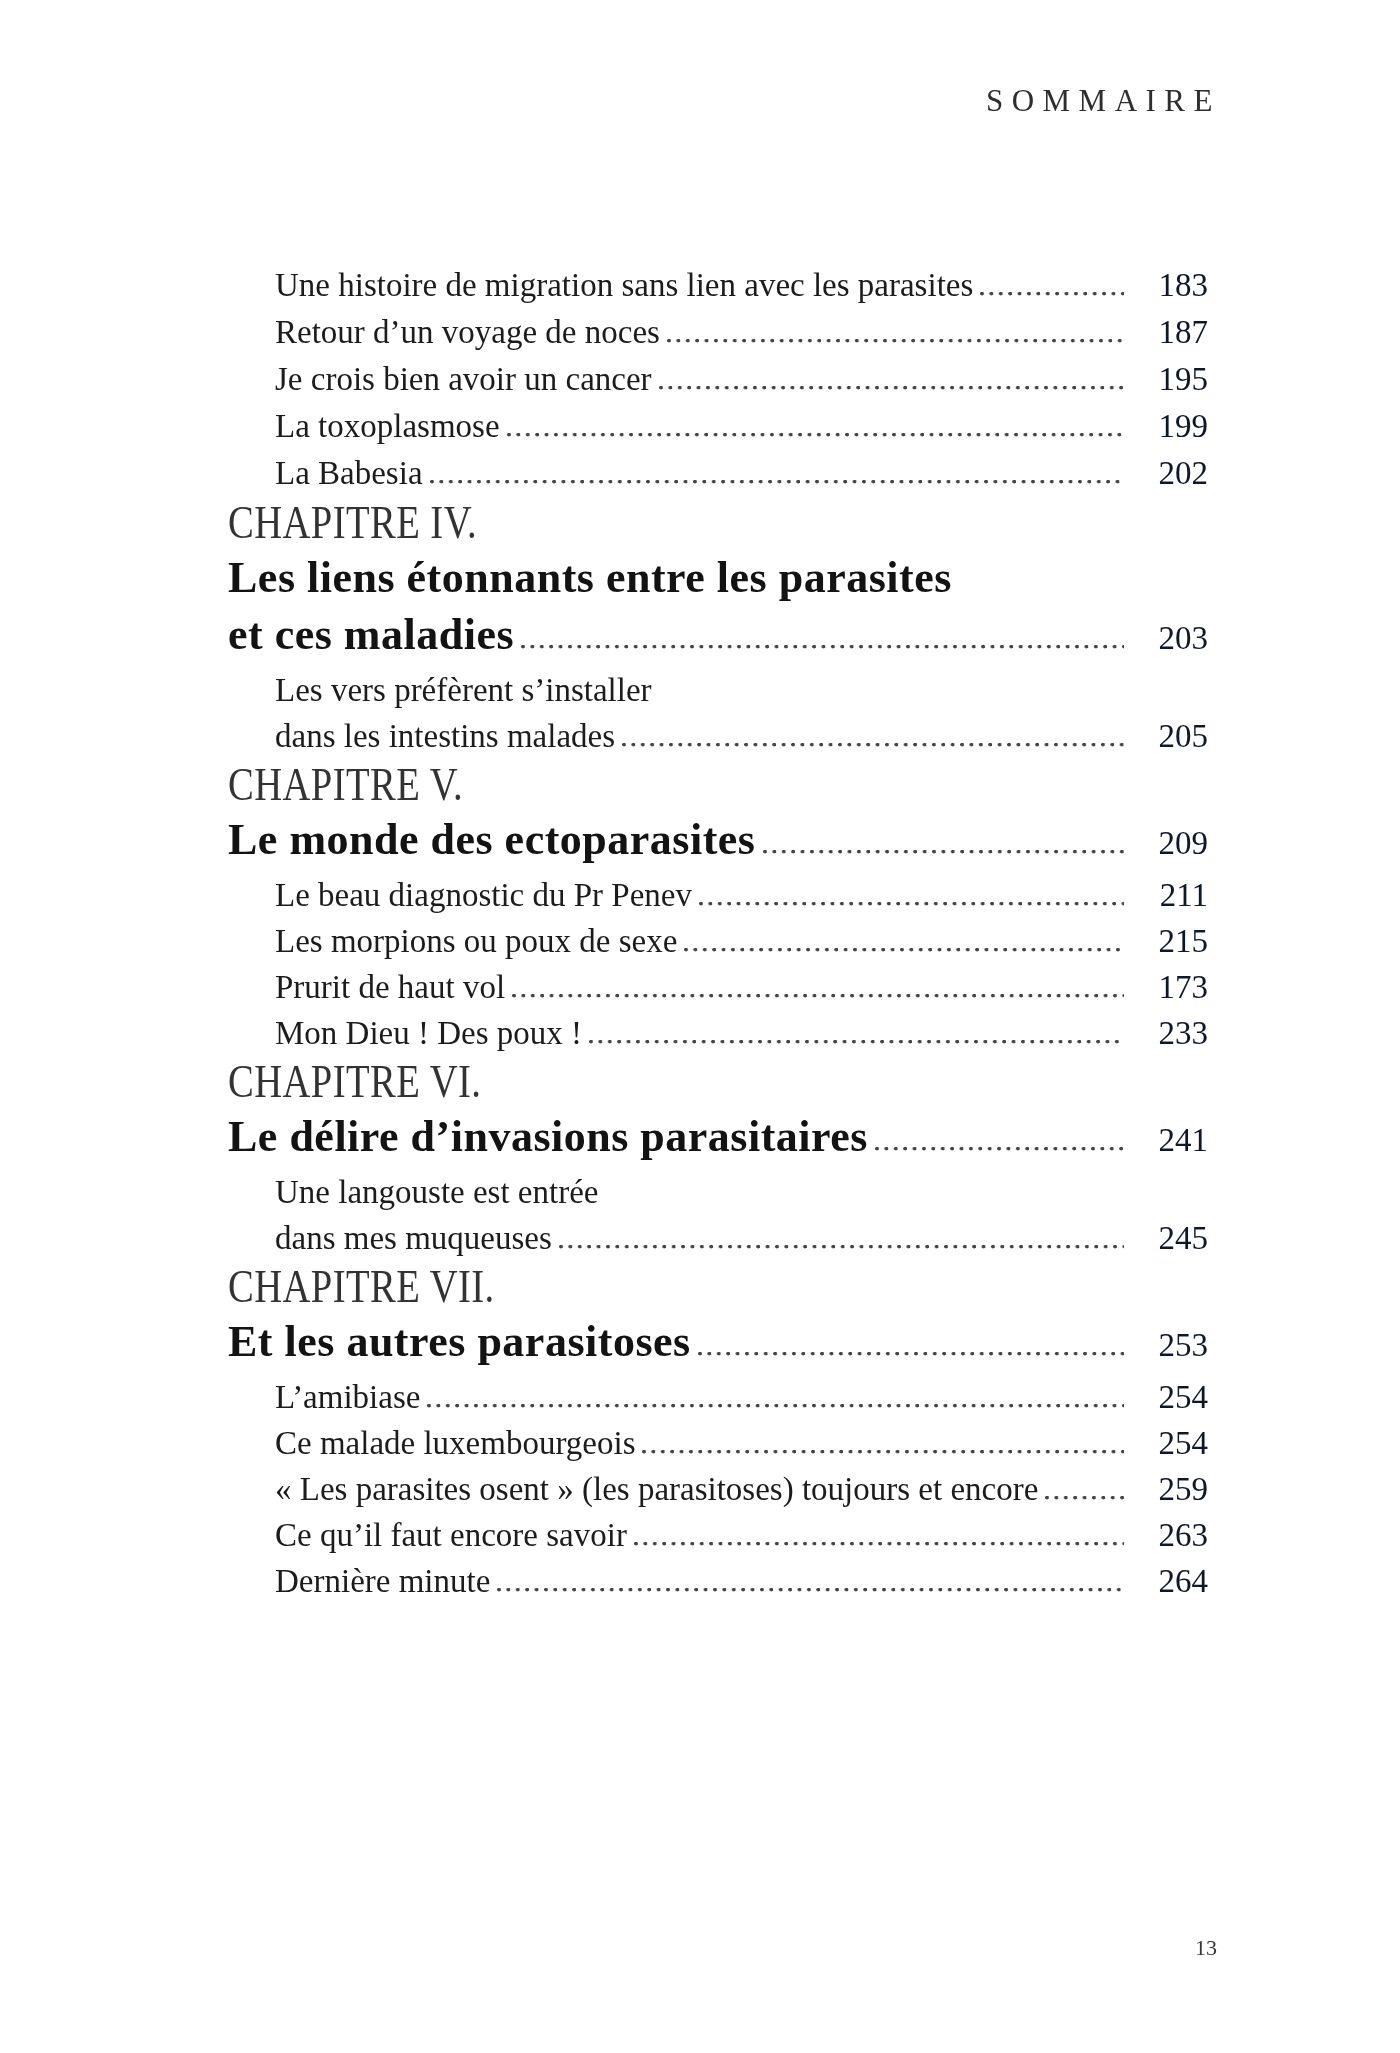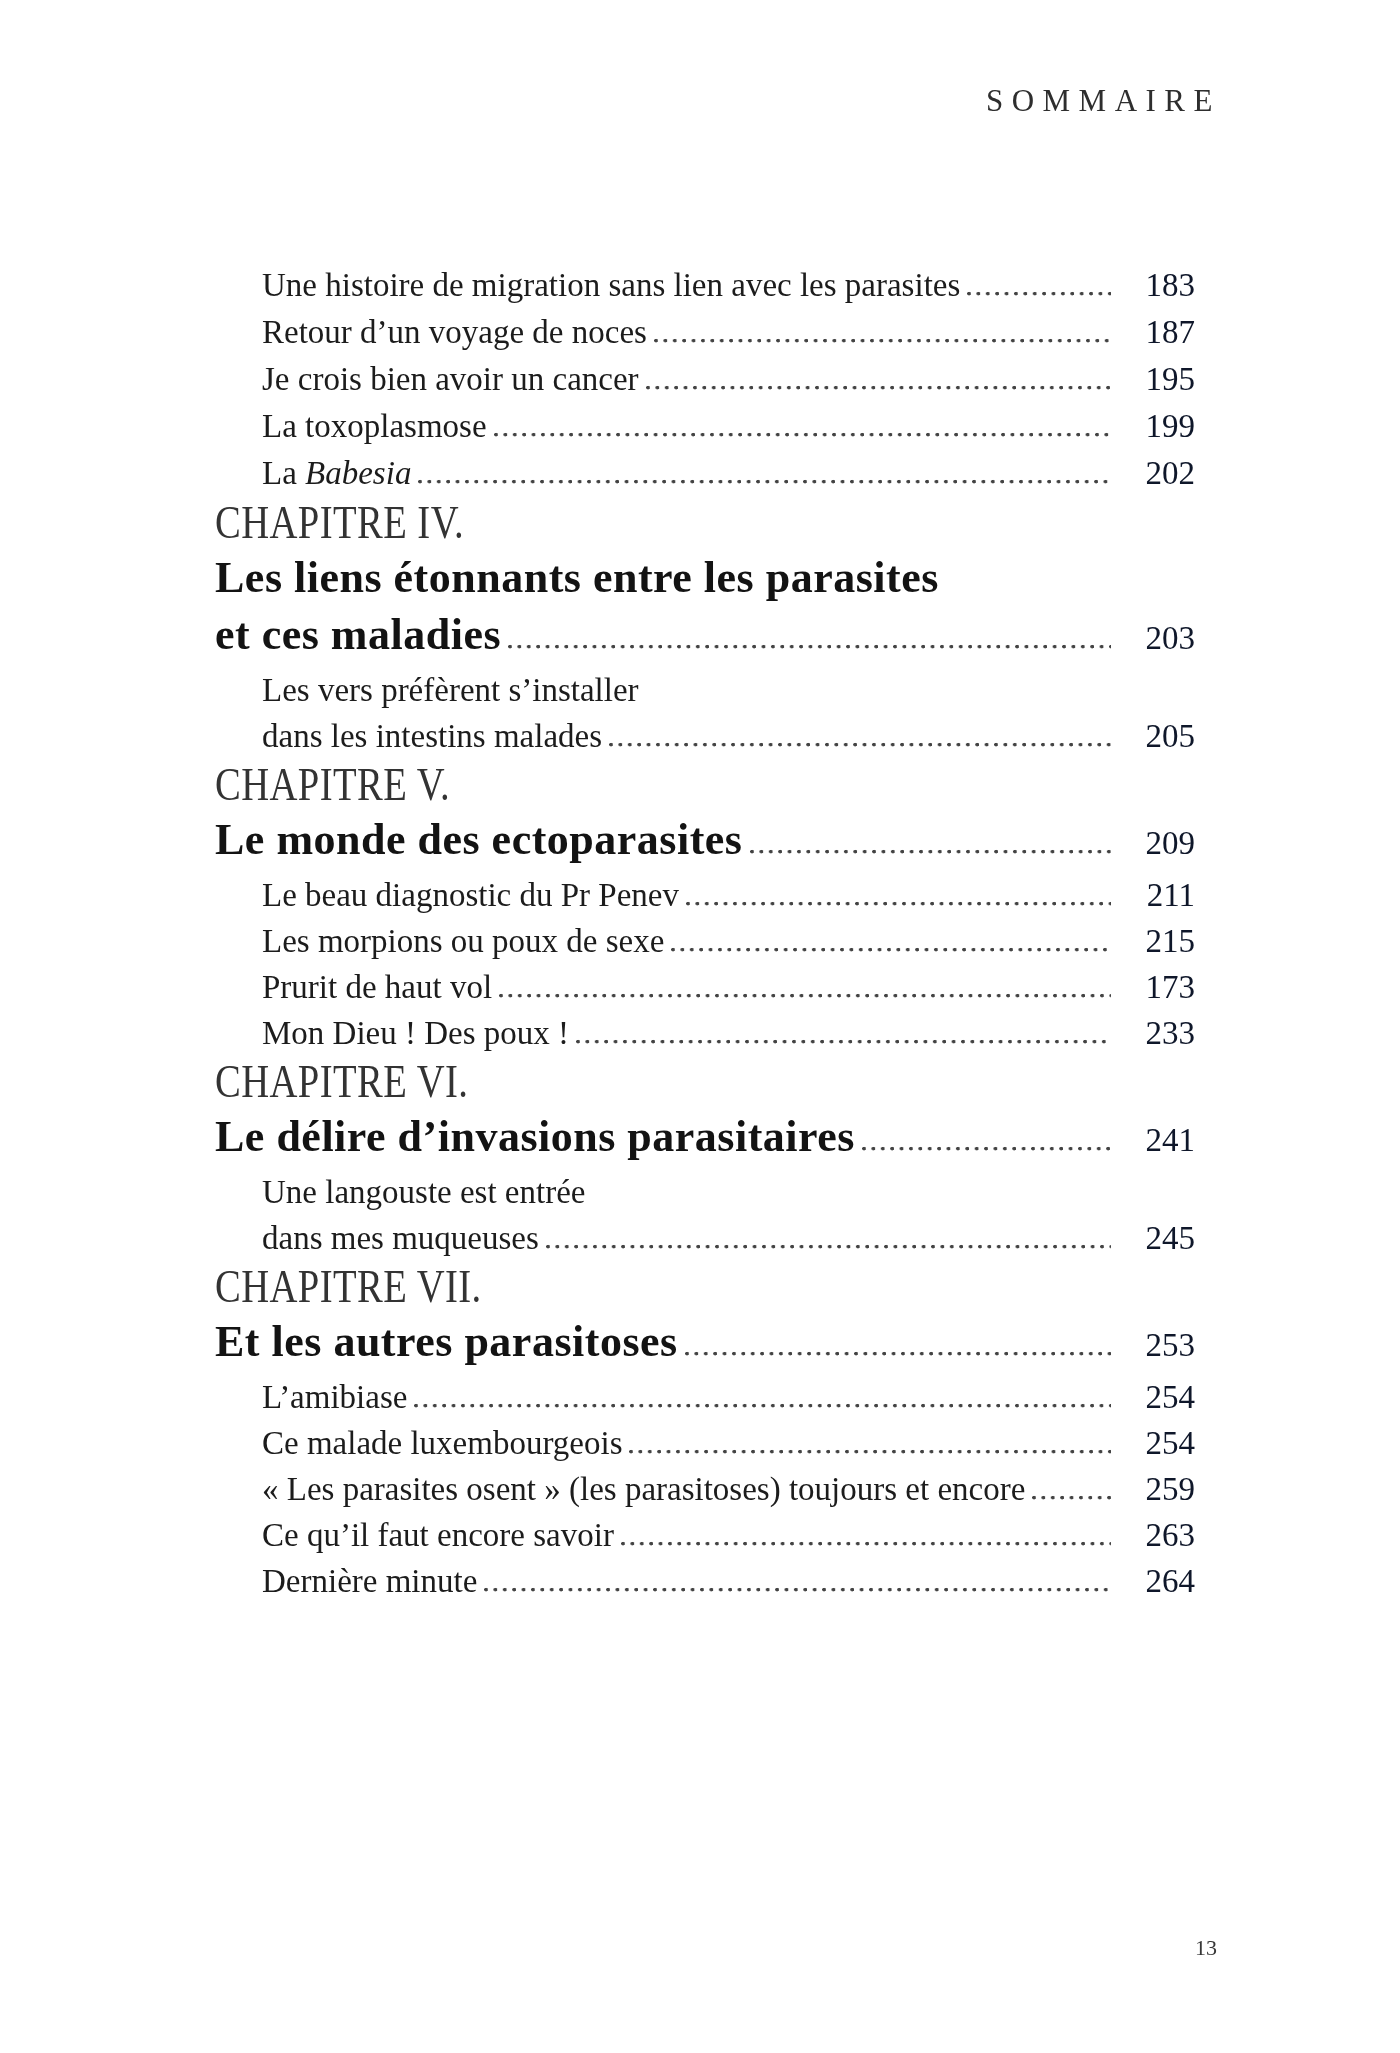--- a/index.html
+++ b/index.html
@@ -26,34 +26,34 @@
     top: 84px;
     right: 179px;
     font-size: 31px;
     line-height: 34px;
     letter-spacing: 8.5px;
     color: #2e2e2e;
     white-space: nowrap;
   }
   .content {
     position: absolute;
-    left: 215px;
+    left: 228px;
     top: 262px;
     width: 980px;
   }
   .row {
     display: flex;
     align-items: baseline;
     color: #1c1c1c;
   }
   .indent { padding-left: 47px; }
   .intro-section .row { font-size: 33px; line-height: 47px; }
   .entries .row { font-size: 33px; line-height: 46px; }
   .txt { white-space: nowrap; }
-  .italic { font-style: italic; }
+  .italic { }
   .leader {
     flex: 1 1 0;
     min-width: 18px;
     height: 5px;
     margin-left: 7px;
     background-image: radial-gradient(circle at 2px 2.6px, #434343 1.55px, rgba(0,0,0,0) 2.15px);
     background-size: 9.4px 5px;
     background-repeat: repeat-x;
     background-position: left bottom;
   }

